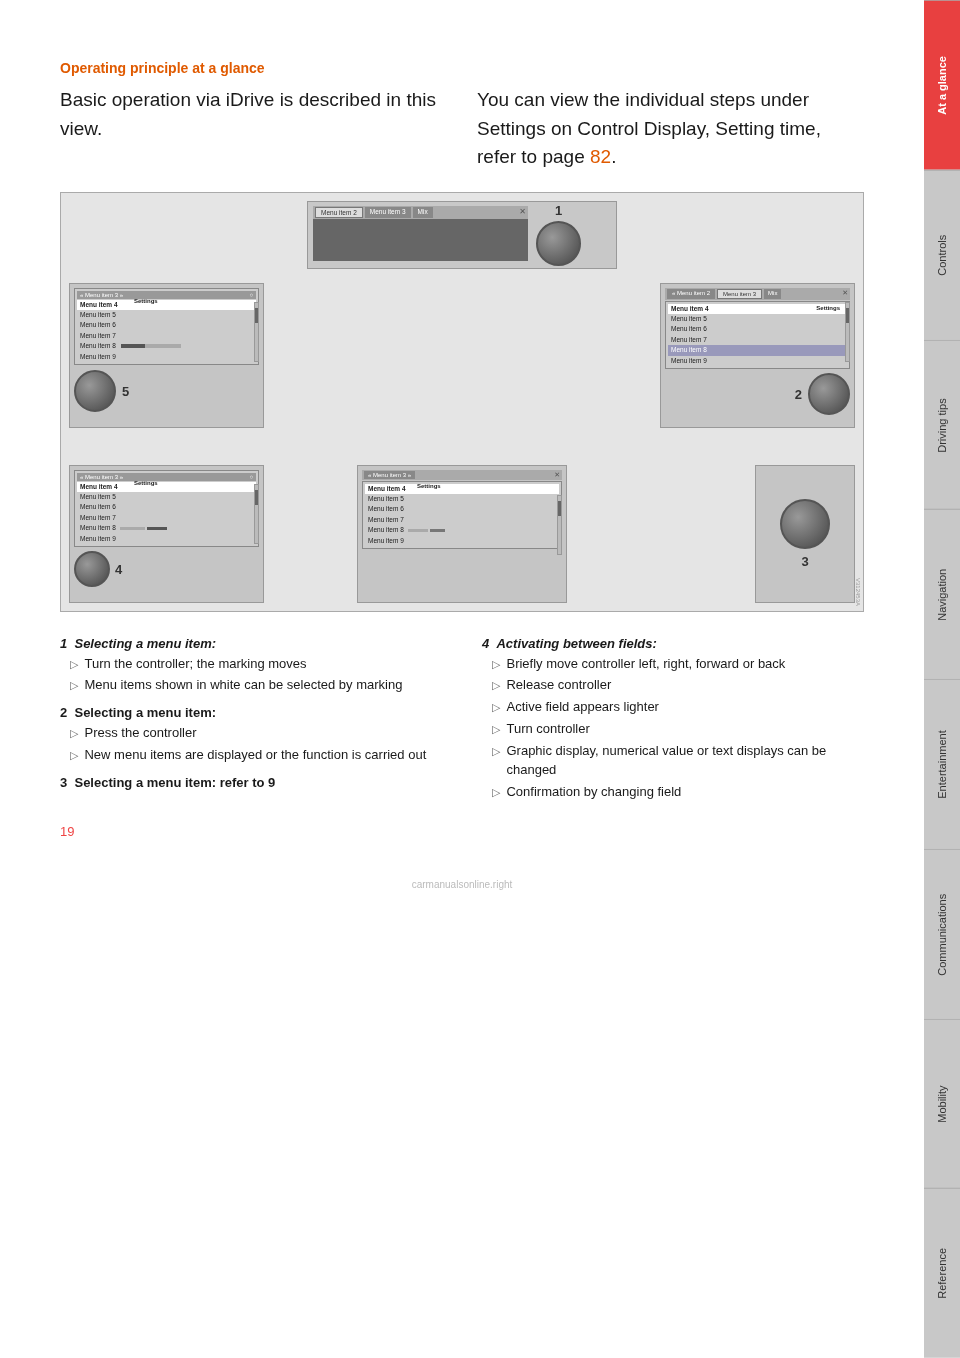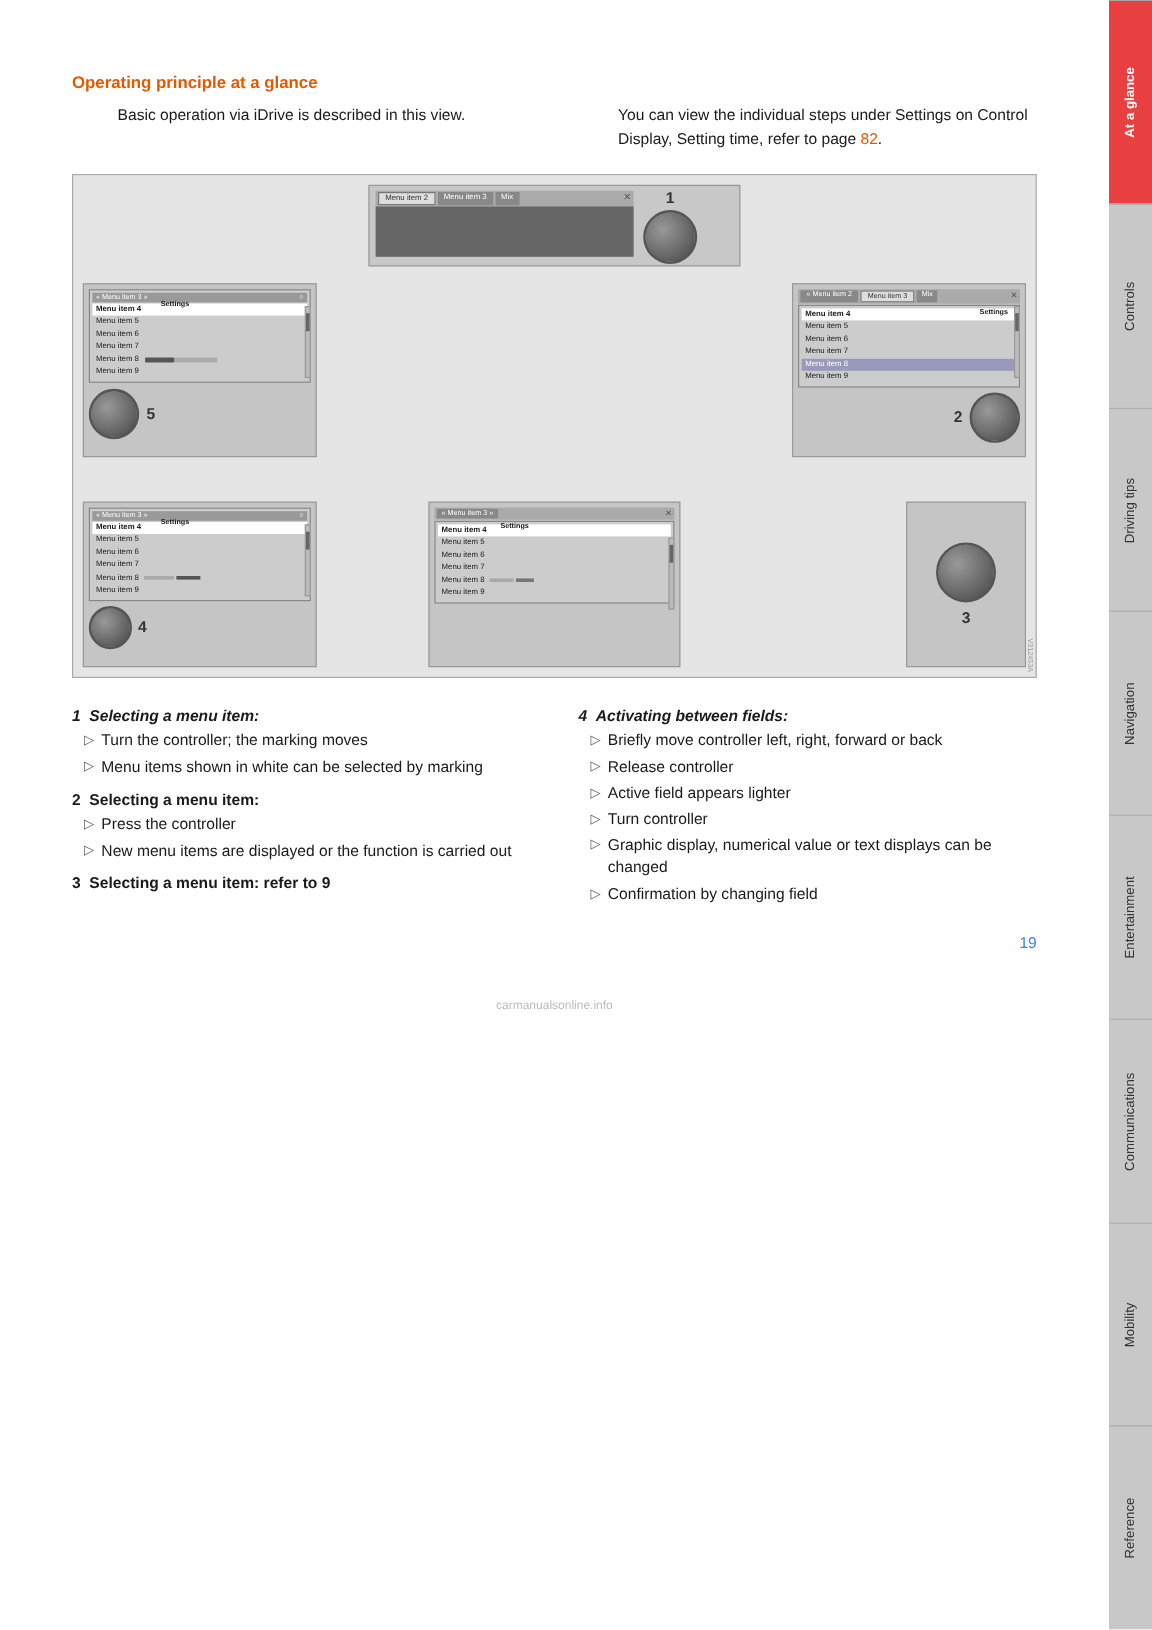--- a/index.html
+++ b/index.html
@@ -47,46 +47,45 @@
 
     
     .main-content {
       margin-right: 36px;
       padding: 60px 60px 40px 60px;
       min-height: 1358px;
     }
 
     
     .page-number {
-      text-align: right;
+      text-align: left;
       font-size: 13px;
-      color: #3b82f6;
+      color: #ef4444;
       margin-top: 20px;
       padding-bottom: 10px;
     }
 
     
     .section-heading {
       color: #e05a00;
       font-weight: bold;
       font-size: 14px;
       margin-bottom: 10px;
     }
 
     
     .intro-columns {
       display: flex;
       gap: 30px;
       margin-bottom: 20px;
     }
     .intro-col {
       flex: 1;
-      font-size: 13px;
+      font-size: 19px;
       line-height: 1.5;
-      margin-left: 38px;
     }
     .intro-col a {
       color: #e05a00;
       text-decoration: none;
     }
 
     
     .numbered-lists {
       display: flex;
       gap: 40px;
@@ -432,15 +431,15 @@
       <div class="sub-item">
         <span class="sub-arrow">▷</span>
         <span>Confirmation by changing field</span>
       </div>
 
     </div>
   </div>
 
   <div class="page-number">19</div>
 
-  <div class="footer-watermark">carmanualsonline.info</div>
+  <div class="footer-watermark">carmanualsonline.right</div>
 
 </div>
 
 </body></html>

